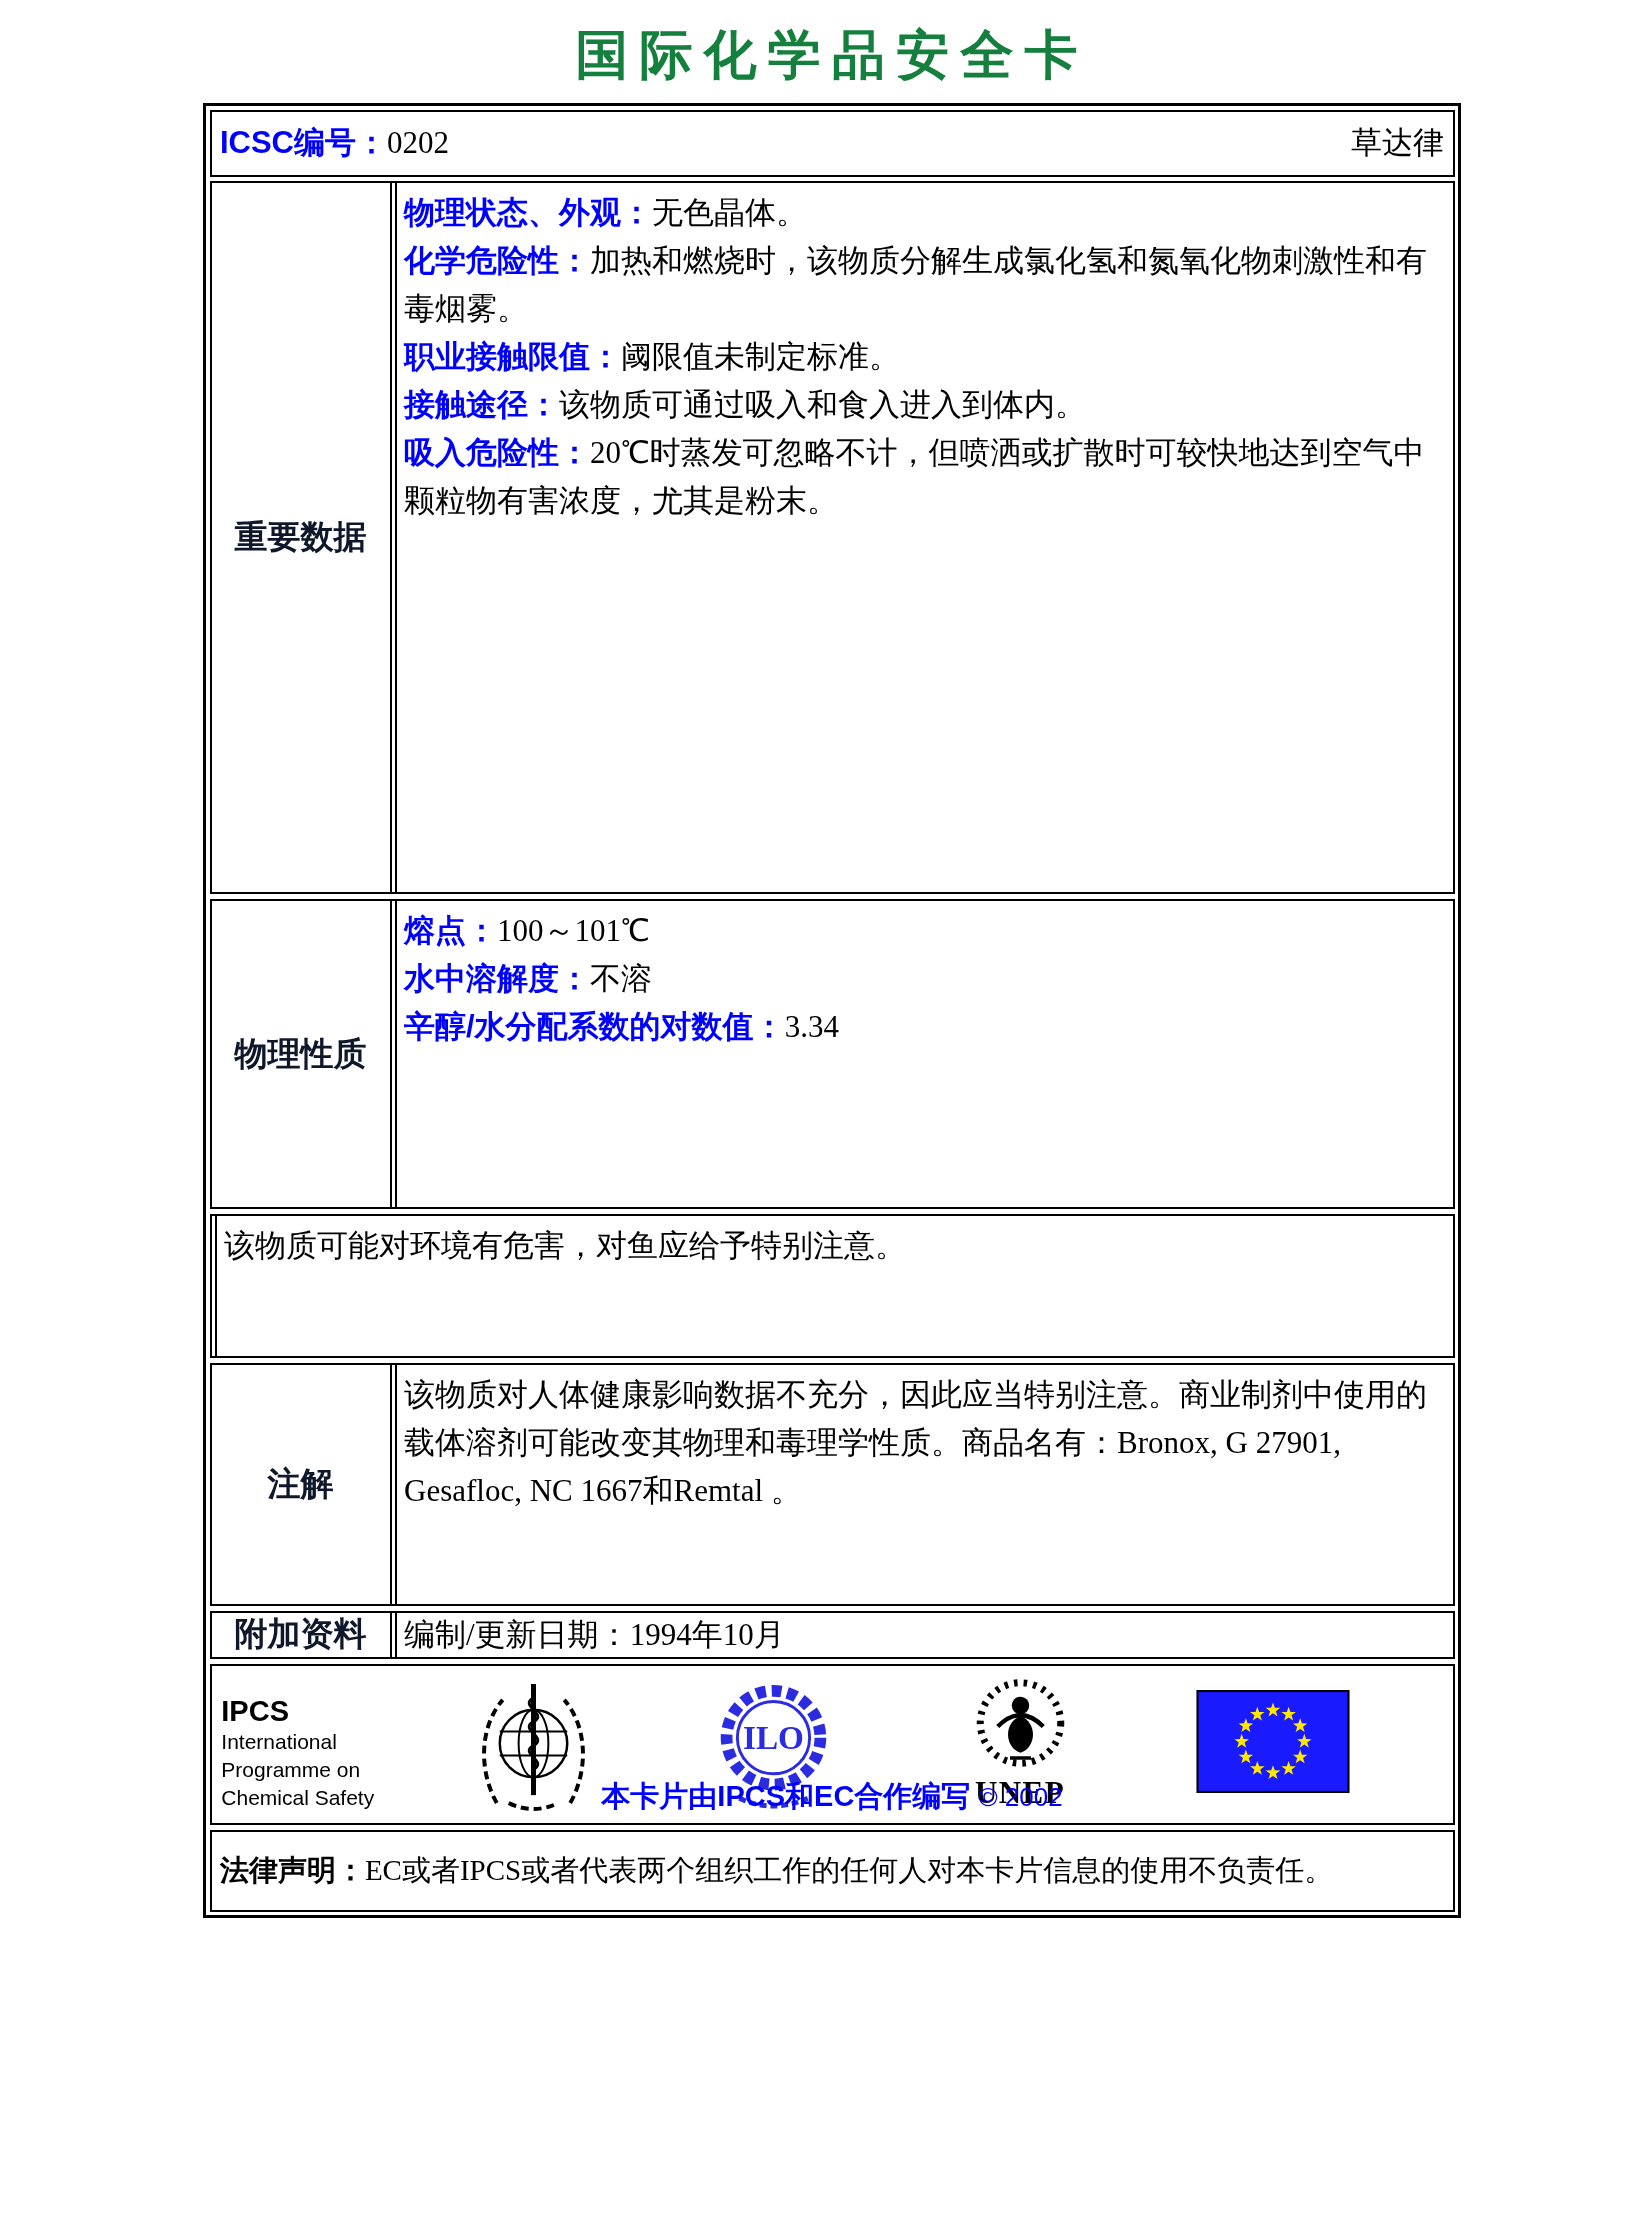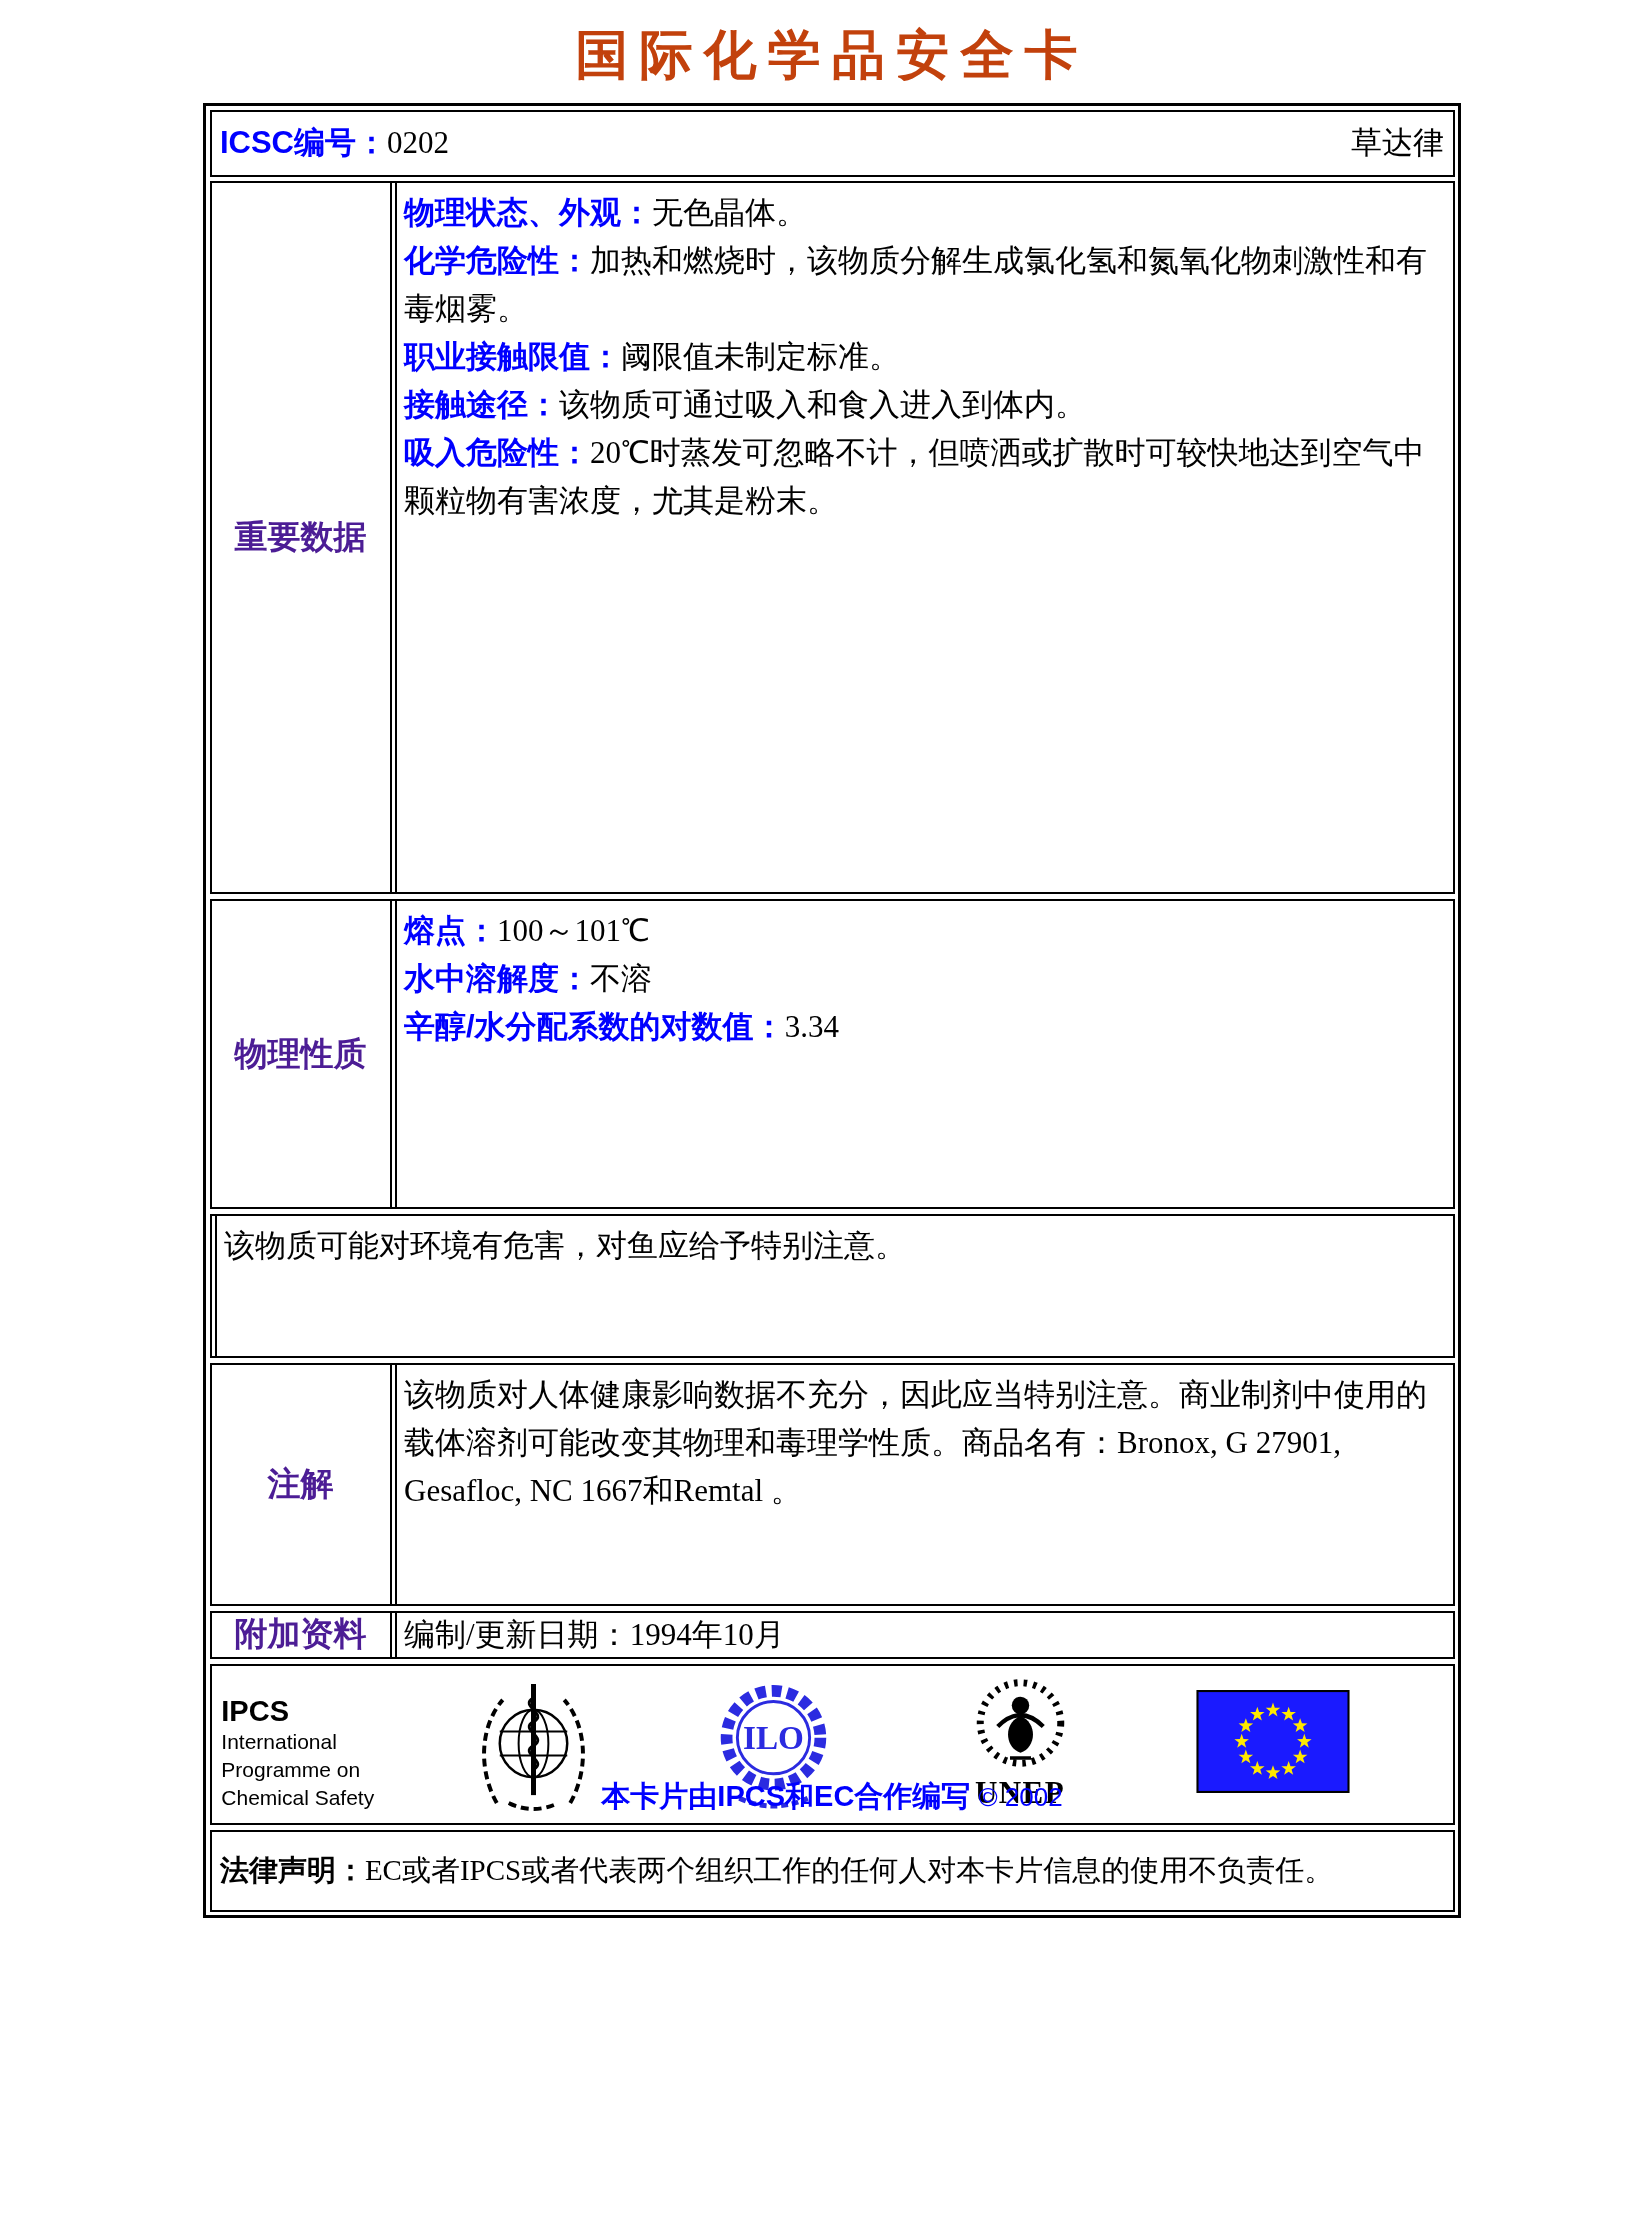--- a/index.html
+++ b/index.html
@@ -2,21 +2,21 @@
 <html style="font-size:11.2px"><head>
 <meta charset="utf-8">
 <style>
   html,body{margin:0;padding:0;}
   body{
     width:1646px;height:2227px;position:relative;background:#ffffff;
     font-family:"Liberation Serif", serif;color:#000;
   }
   .page-title{
     position:absolute;left:203px;top:19.6px;width:1258px;text-align:center;
-    color:#c2410c;font-size:53px;font-weight:bold;letter-spacing:11.2px;
+    color:#15803d;font-size:53px;font-weight:bold;letter-spacing:11.2px;
     font-family:"Liberation Sans", sans-serif;white-space:nowrap;
   }
   .card{
     position:absolute;left:203px;top:103px;width:1258px;box-sizing:border-box;
     border:3.5px solid #000;padding:3.5px;background:#fff;
   }
   .row{
     box-sizing:border-box;border:2.1px solid #000;margin-bottom:4.9px;
     display:flex;background:#fff;overflow:hidden;
   }
@@ -29,21 +29,21 @@
   .r-environment{height:144px;}
   .r-notes{height:243px;}
   .r-additional{height:48px;}
   .r-logos{height:161px;position:relative;display:block;}
   .r-legal{height:82px;align-items:center;padding:0 8.4px;font-size:29px;}
   .label-cell{
     width:178px;flex-shrink:0;border-right:2.1px solid #000;
     display:flex;align-items:center;justify-content:center;
   }
   .sec-label{
-    color:#4c1d95;font-size:33px;font-weight:bold;
+    color:#0f172a;font-size:33px;font-weight:bold;
     font-family:"Liberation Sans",sans-serif;white-space:nowrap;
   }
   .content-cell{
     flex:1;border-left:2.1px solid #000;margin-left:3.5px;
     padding:5.6px 9.8px 0 7px;font-size:31px;line-height:48px;
   }
   .content-cell p{margin:0;}
   .r-additional .content-cell{padding-top:0;display:flex;align-items:center;}
   .legal-label{font-family:"Liberation Sans",sans-serif;font-weight:bold;white-space:nowrap;}
   

